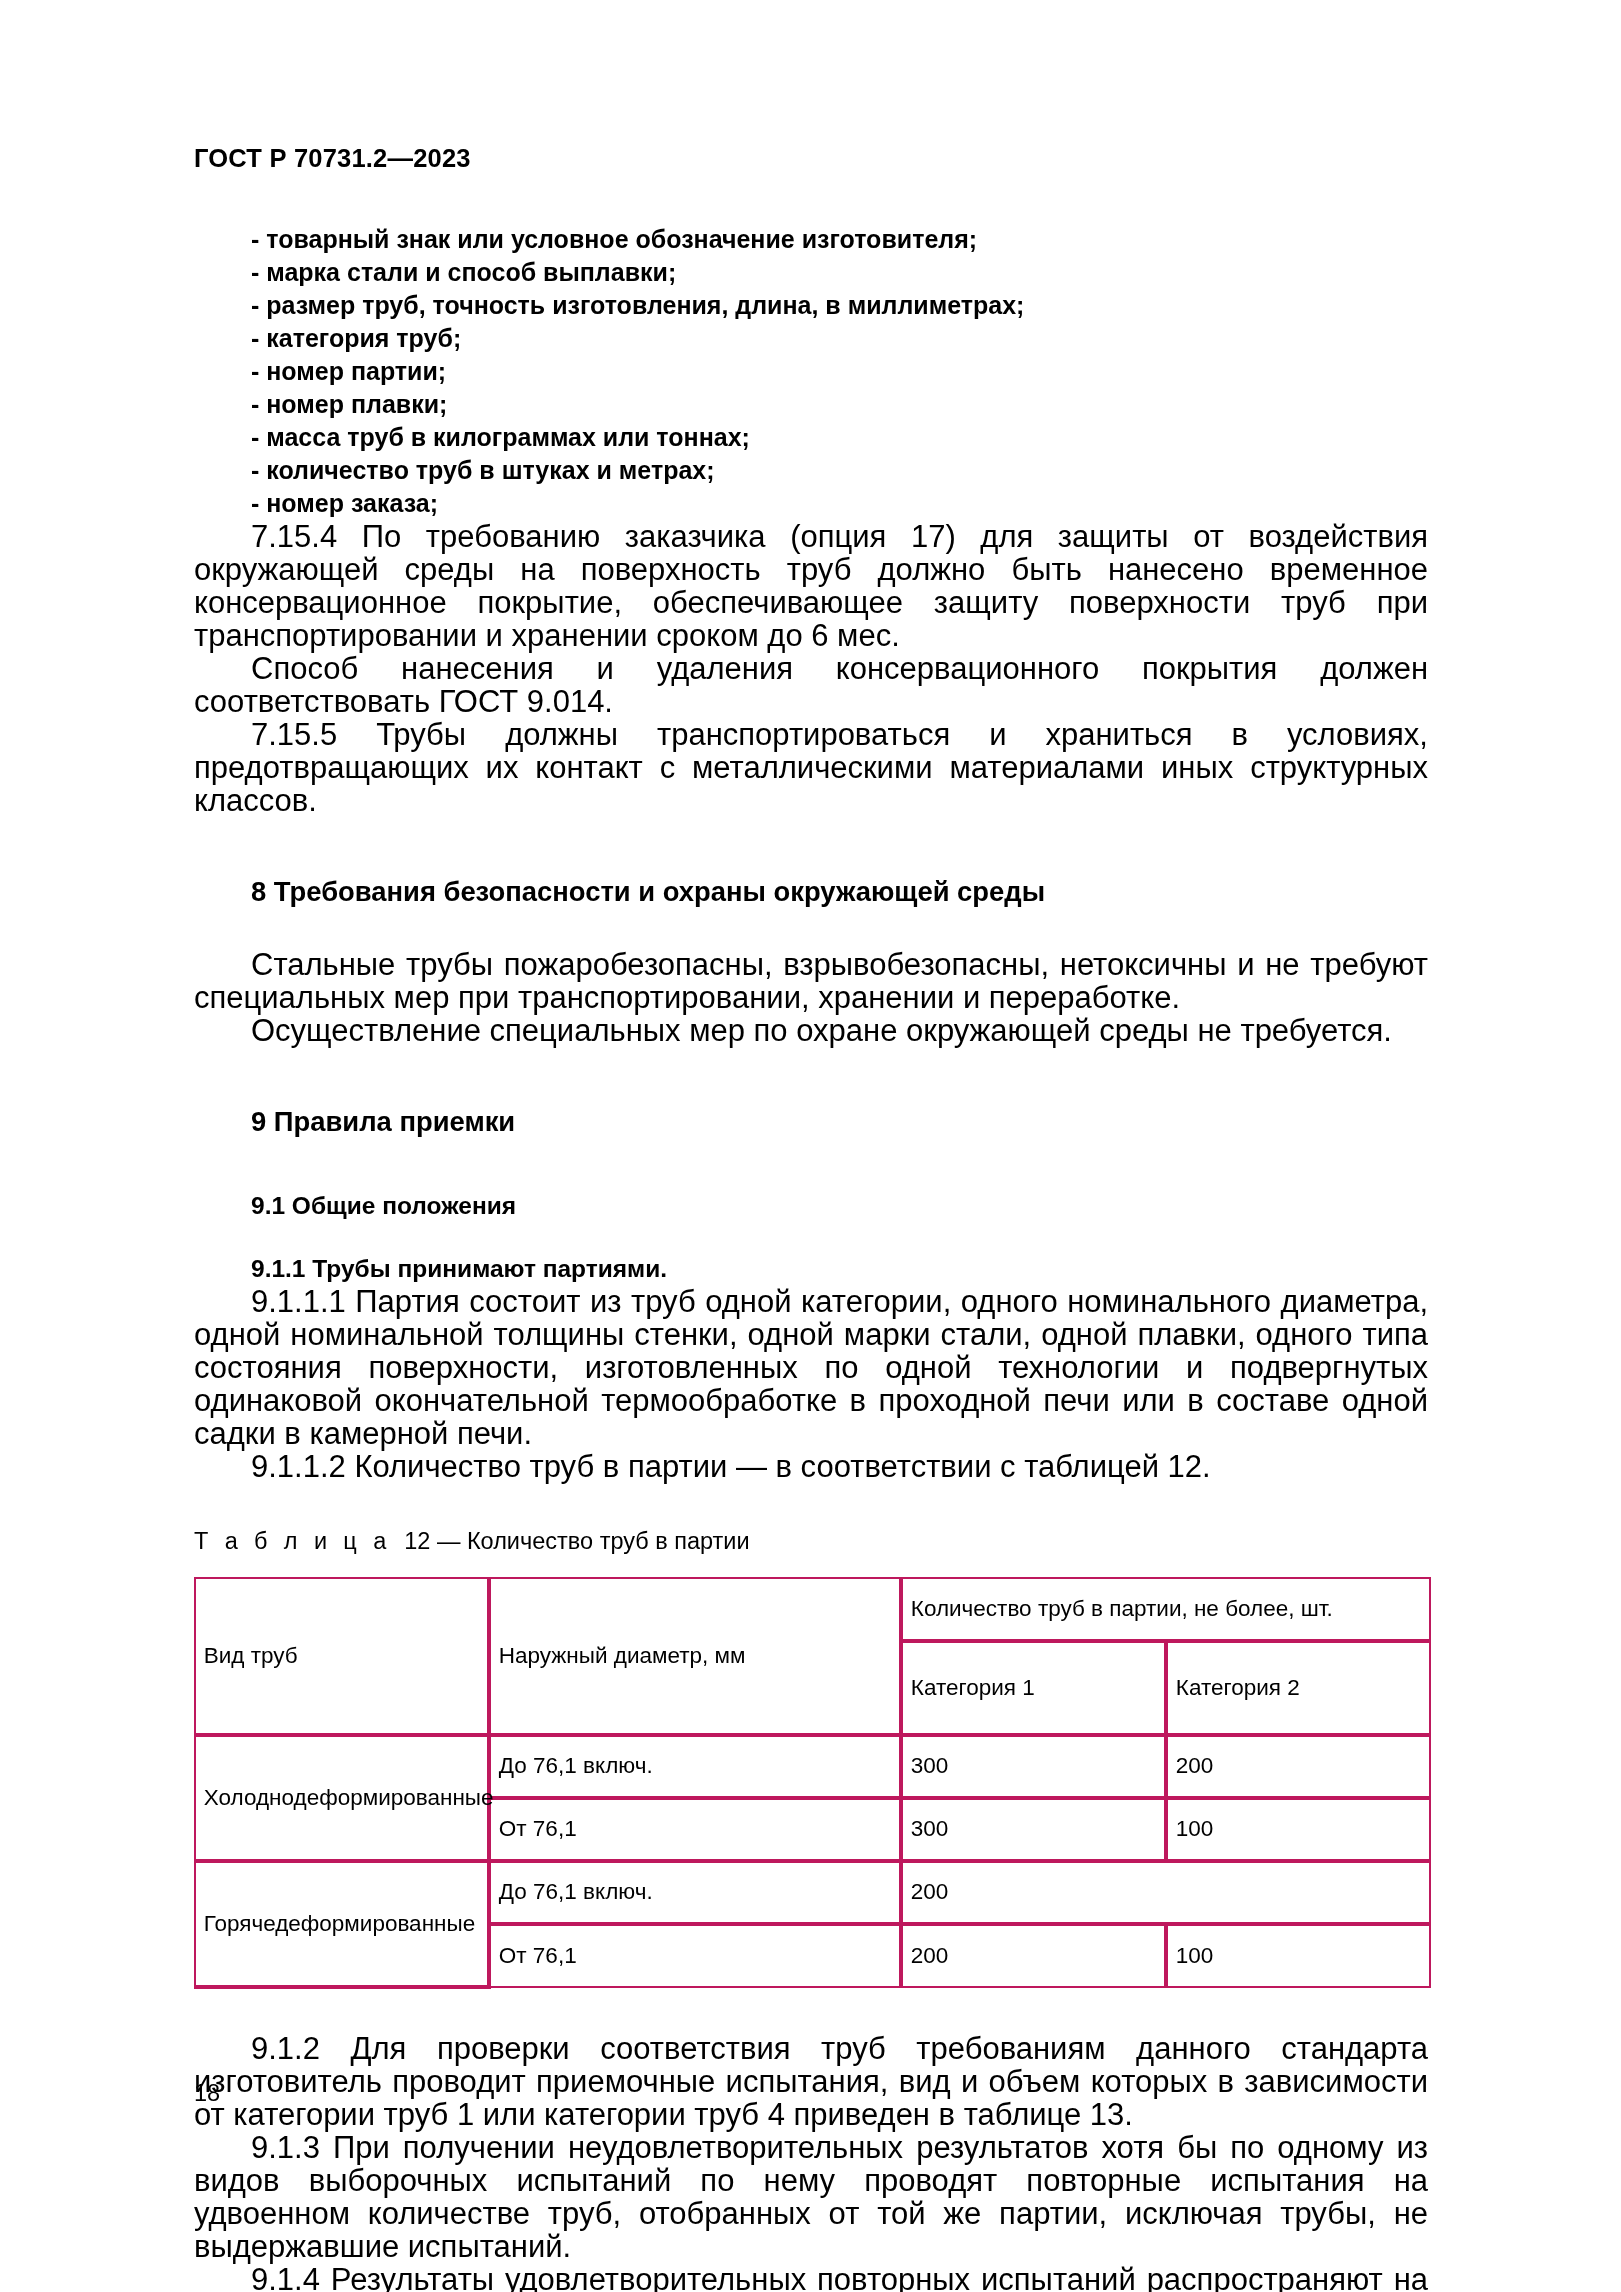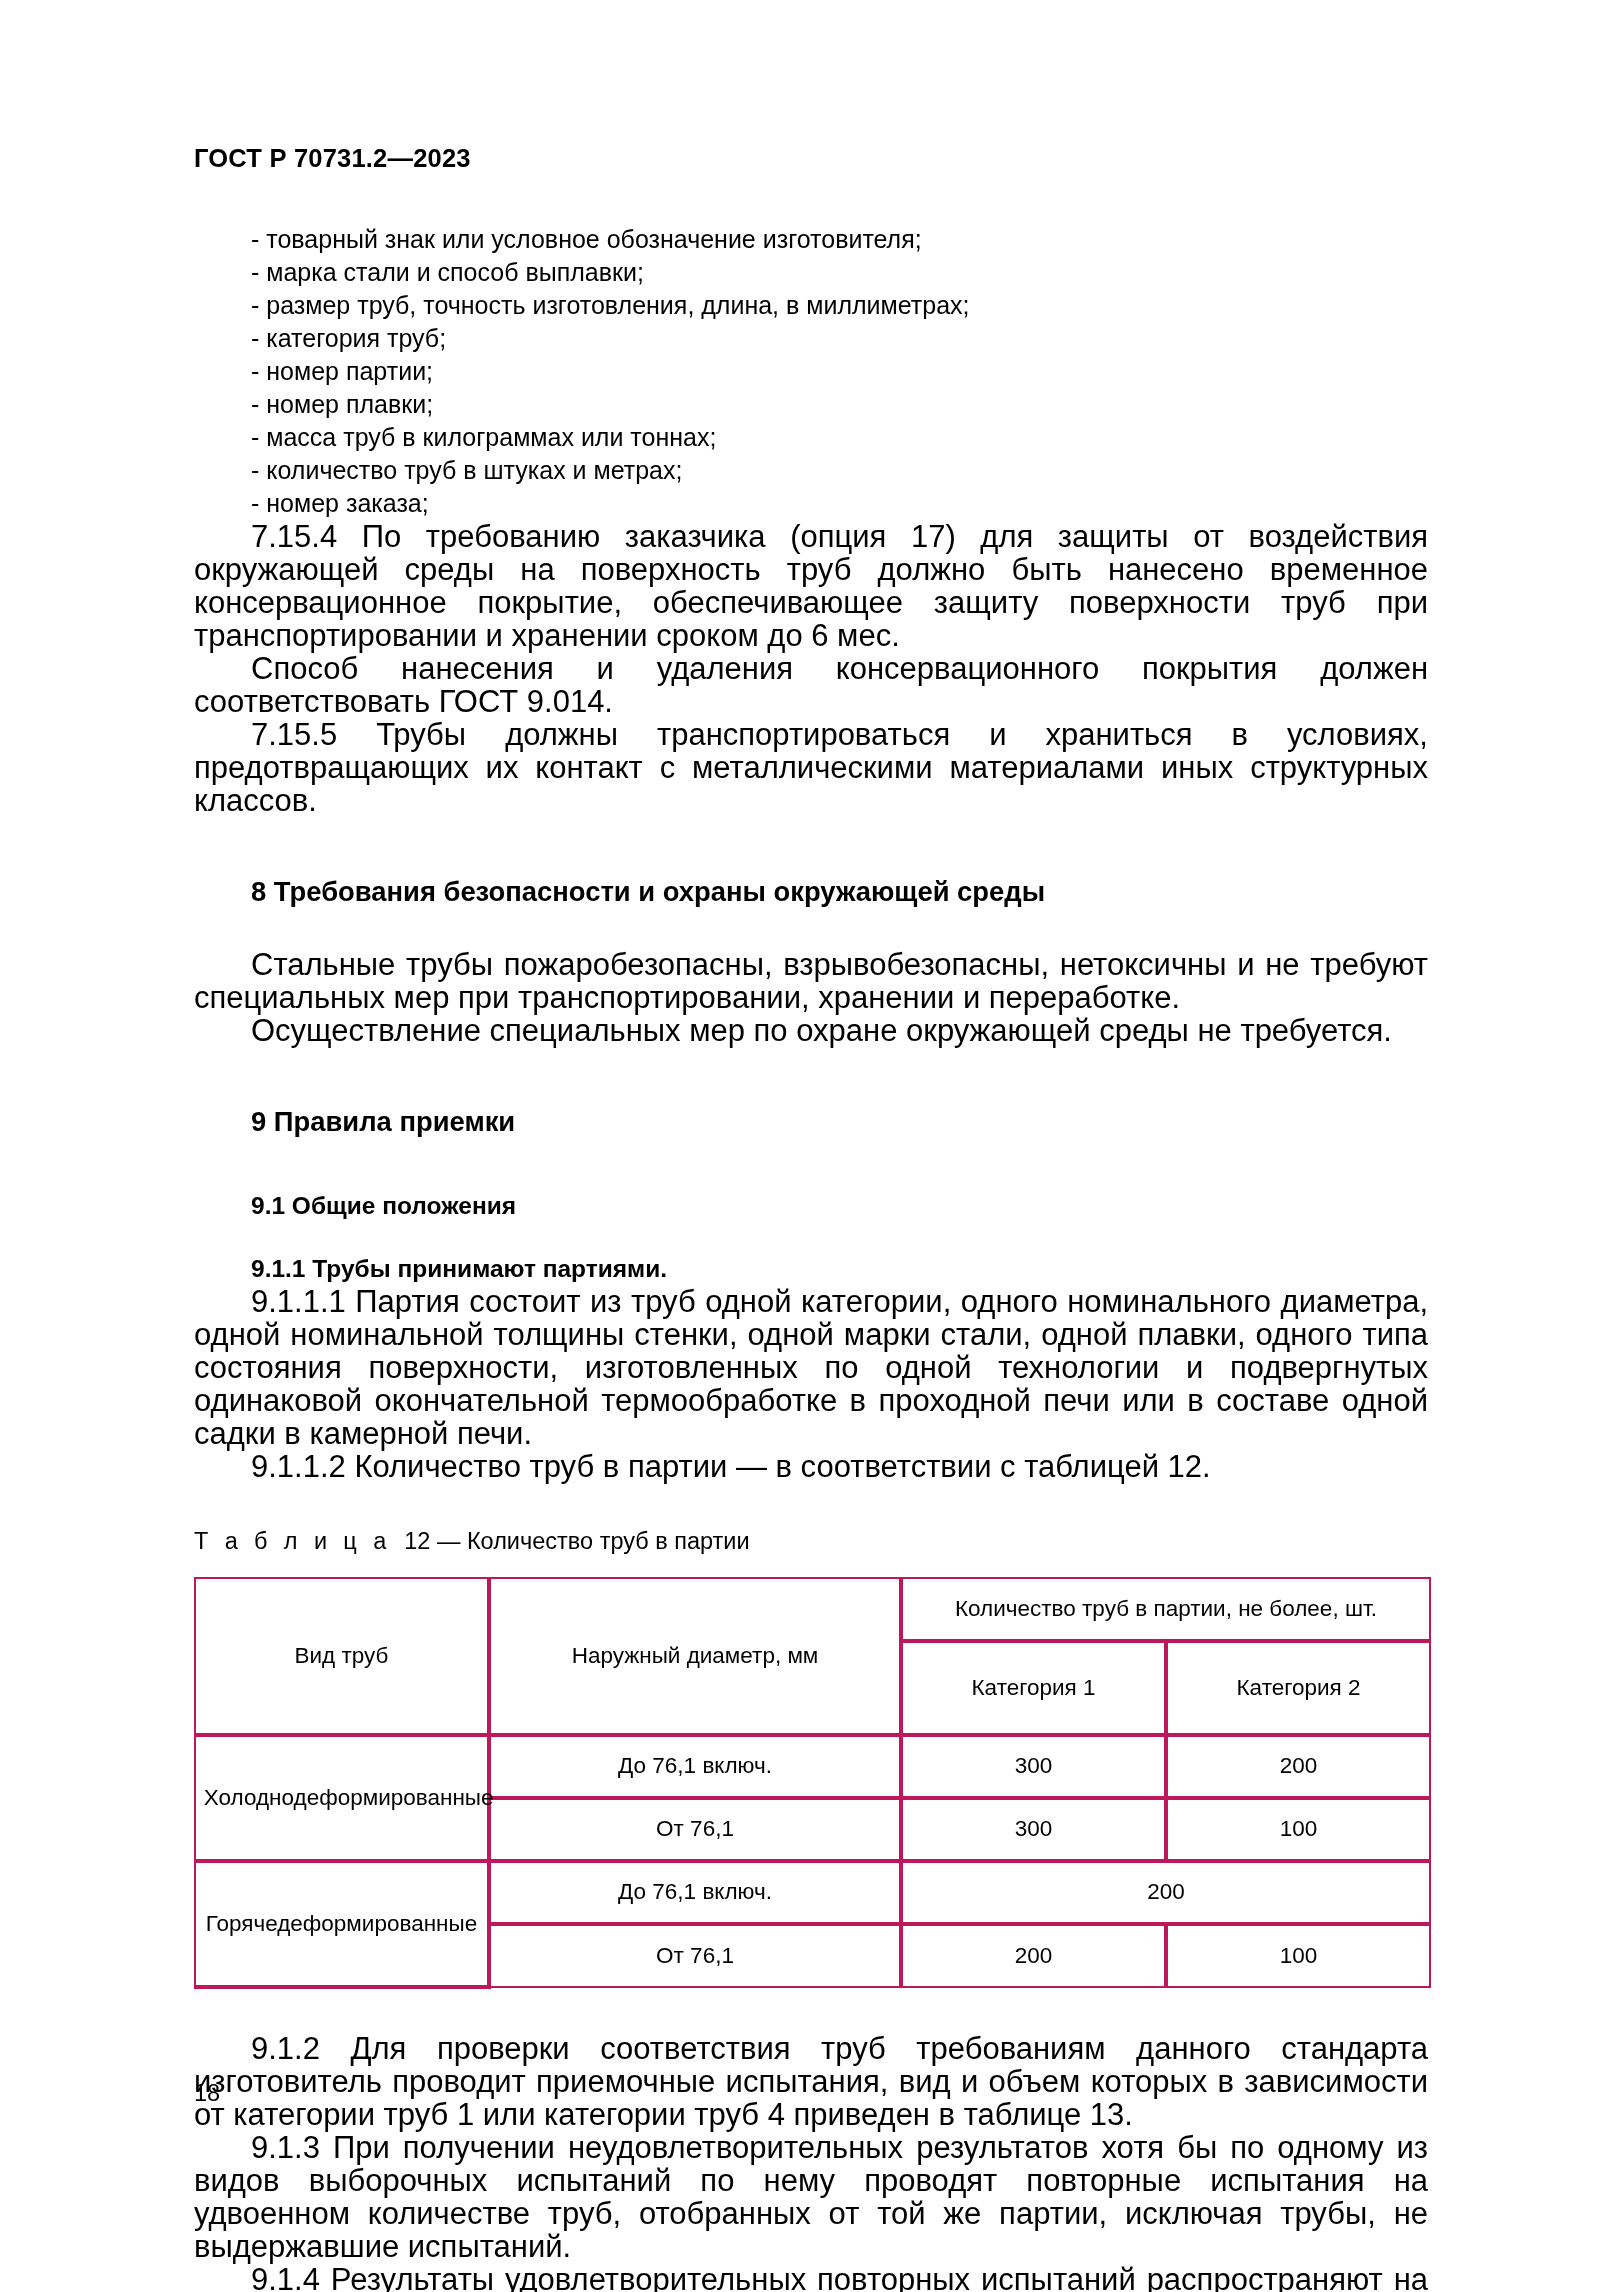--- a/index.html
+++ b/index.html
@@ -35,20 +35,21 @@
     position: absolute;
     left: 194px;
     top: 223px;
     width: 1234px;
   }
 
   .bullet-list {
     list-style: none;
     margin: 0;
     padding: 0;
+    font-weight: bold;
   }
   .bullet-list li {
     font-size: 25px;
     line-height: 33px;
     padding-left: 57px;
     white-space: nowrap;
   }
 
   p.para {
     margin: 0;
@@ -110,21 +111,20 @@
   table.gost {
     border-collapse: collapse;
     width: 1234px;
     margin: 0;
     table-layout: fixed;
     font-size: 22.5px;
   }
   table.gost td,
   table.gost th {
     border: 4px solid #be185d;
-    text-align: center;
     vertical-align: middle;
     font-weight: normal;
     padding: 5.9px 7.8px;
     box-sizing: border-box;
   }
   table.gost thead td,
   table.gost thead th {
     border-bottom-width: 2px;
   }
   table.gost .outer-left  { border-left-width: 2.9px; }

